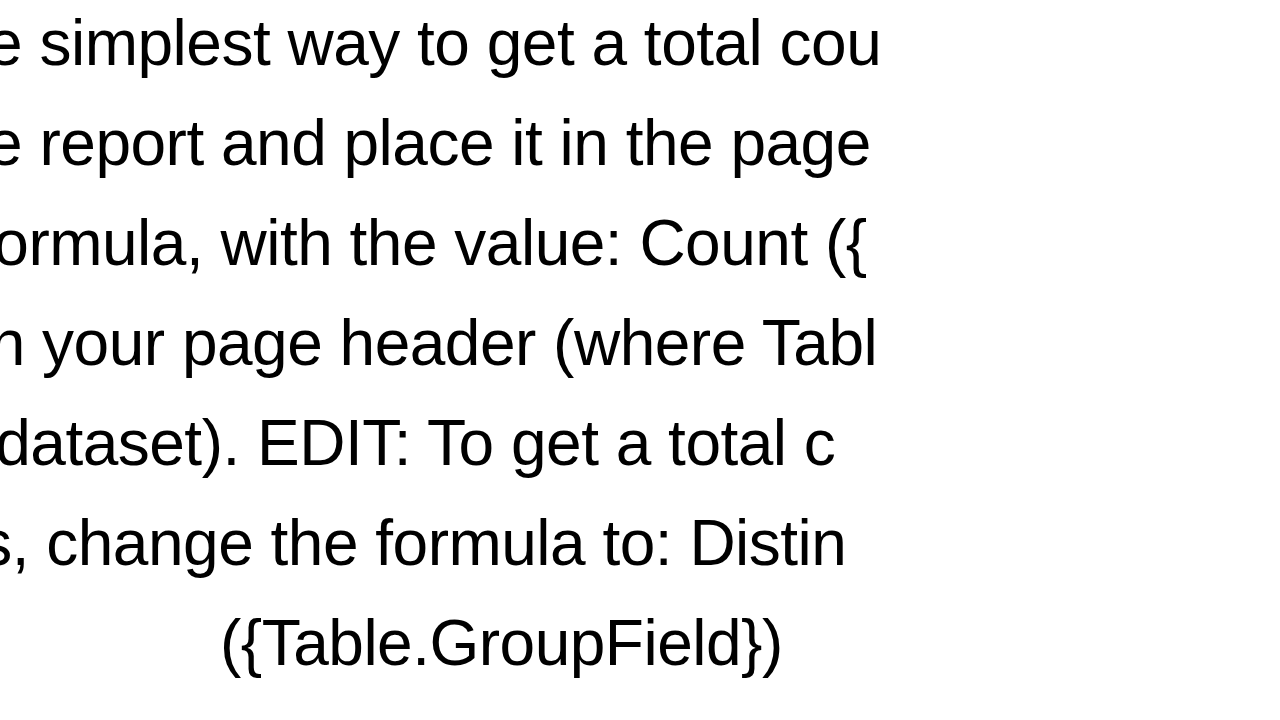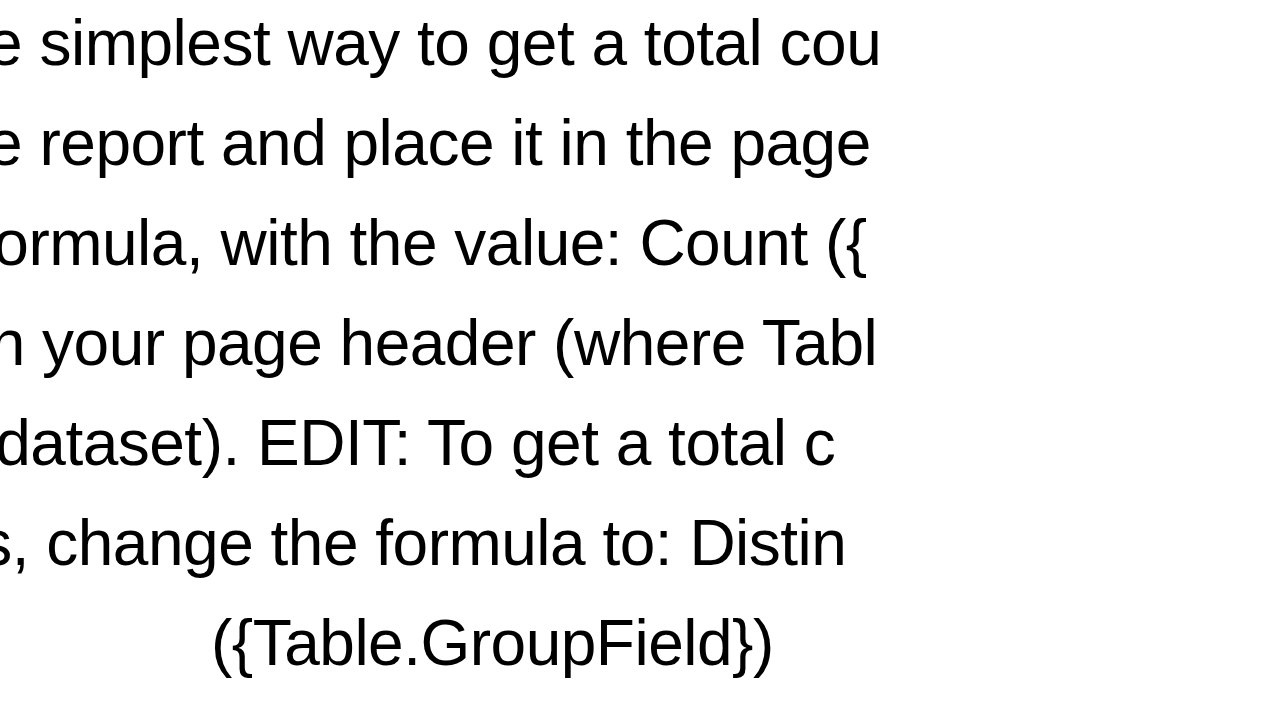--- a/index.html
+++ b/index.html
@@ -19,21 +19,21 @@
     white-space: nowrap;
     font-weight: 400;
     letter-spacing: -0.5px;
   }
   .l1 { top: 8px;   left: -48px; }
   .l2 { top: 108px; left: -48px; }
   .l3 { top: 208px; left: -24px; }
   .l4 { top: 308px; left: -24px; }
   .l5 { top: 408px; left: -78px; }
   .l6 { top: 508px; left: -90px; }
-  .l7 { top: 608px; left: 211px; }
+  .l7 { top: 608px; left: 220px; }
 </style>
 </head>
 <body>
 
 <div class="text-block l1">he simplest way to get a total cou</div>
 <div class="text-block l2">ne report and place it in the page</div>
 <div class="text-block l3">formula, with the value: Count ({</div>
 <div class="text-block l4">in your page header (where Tabl</div>
 <div class="text-block l5">ur dataset). EDIT: To get a total c</div>
 <div class="text-block l6">ups, change the formula to: Distin</div>

